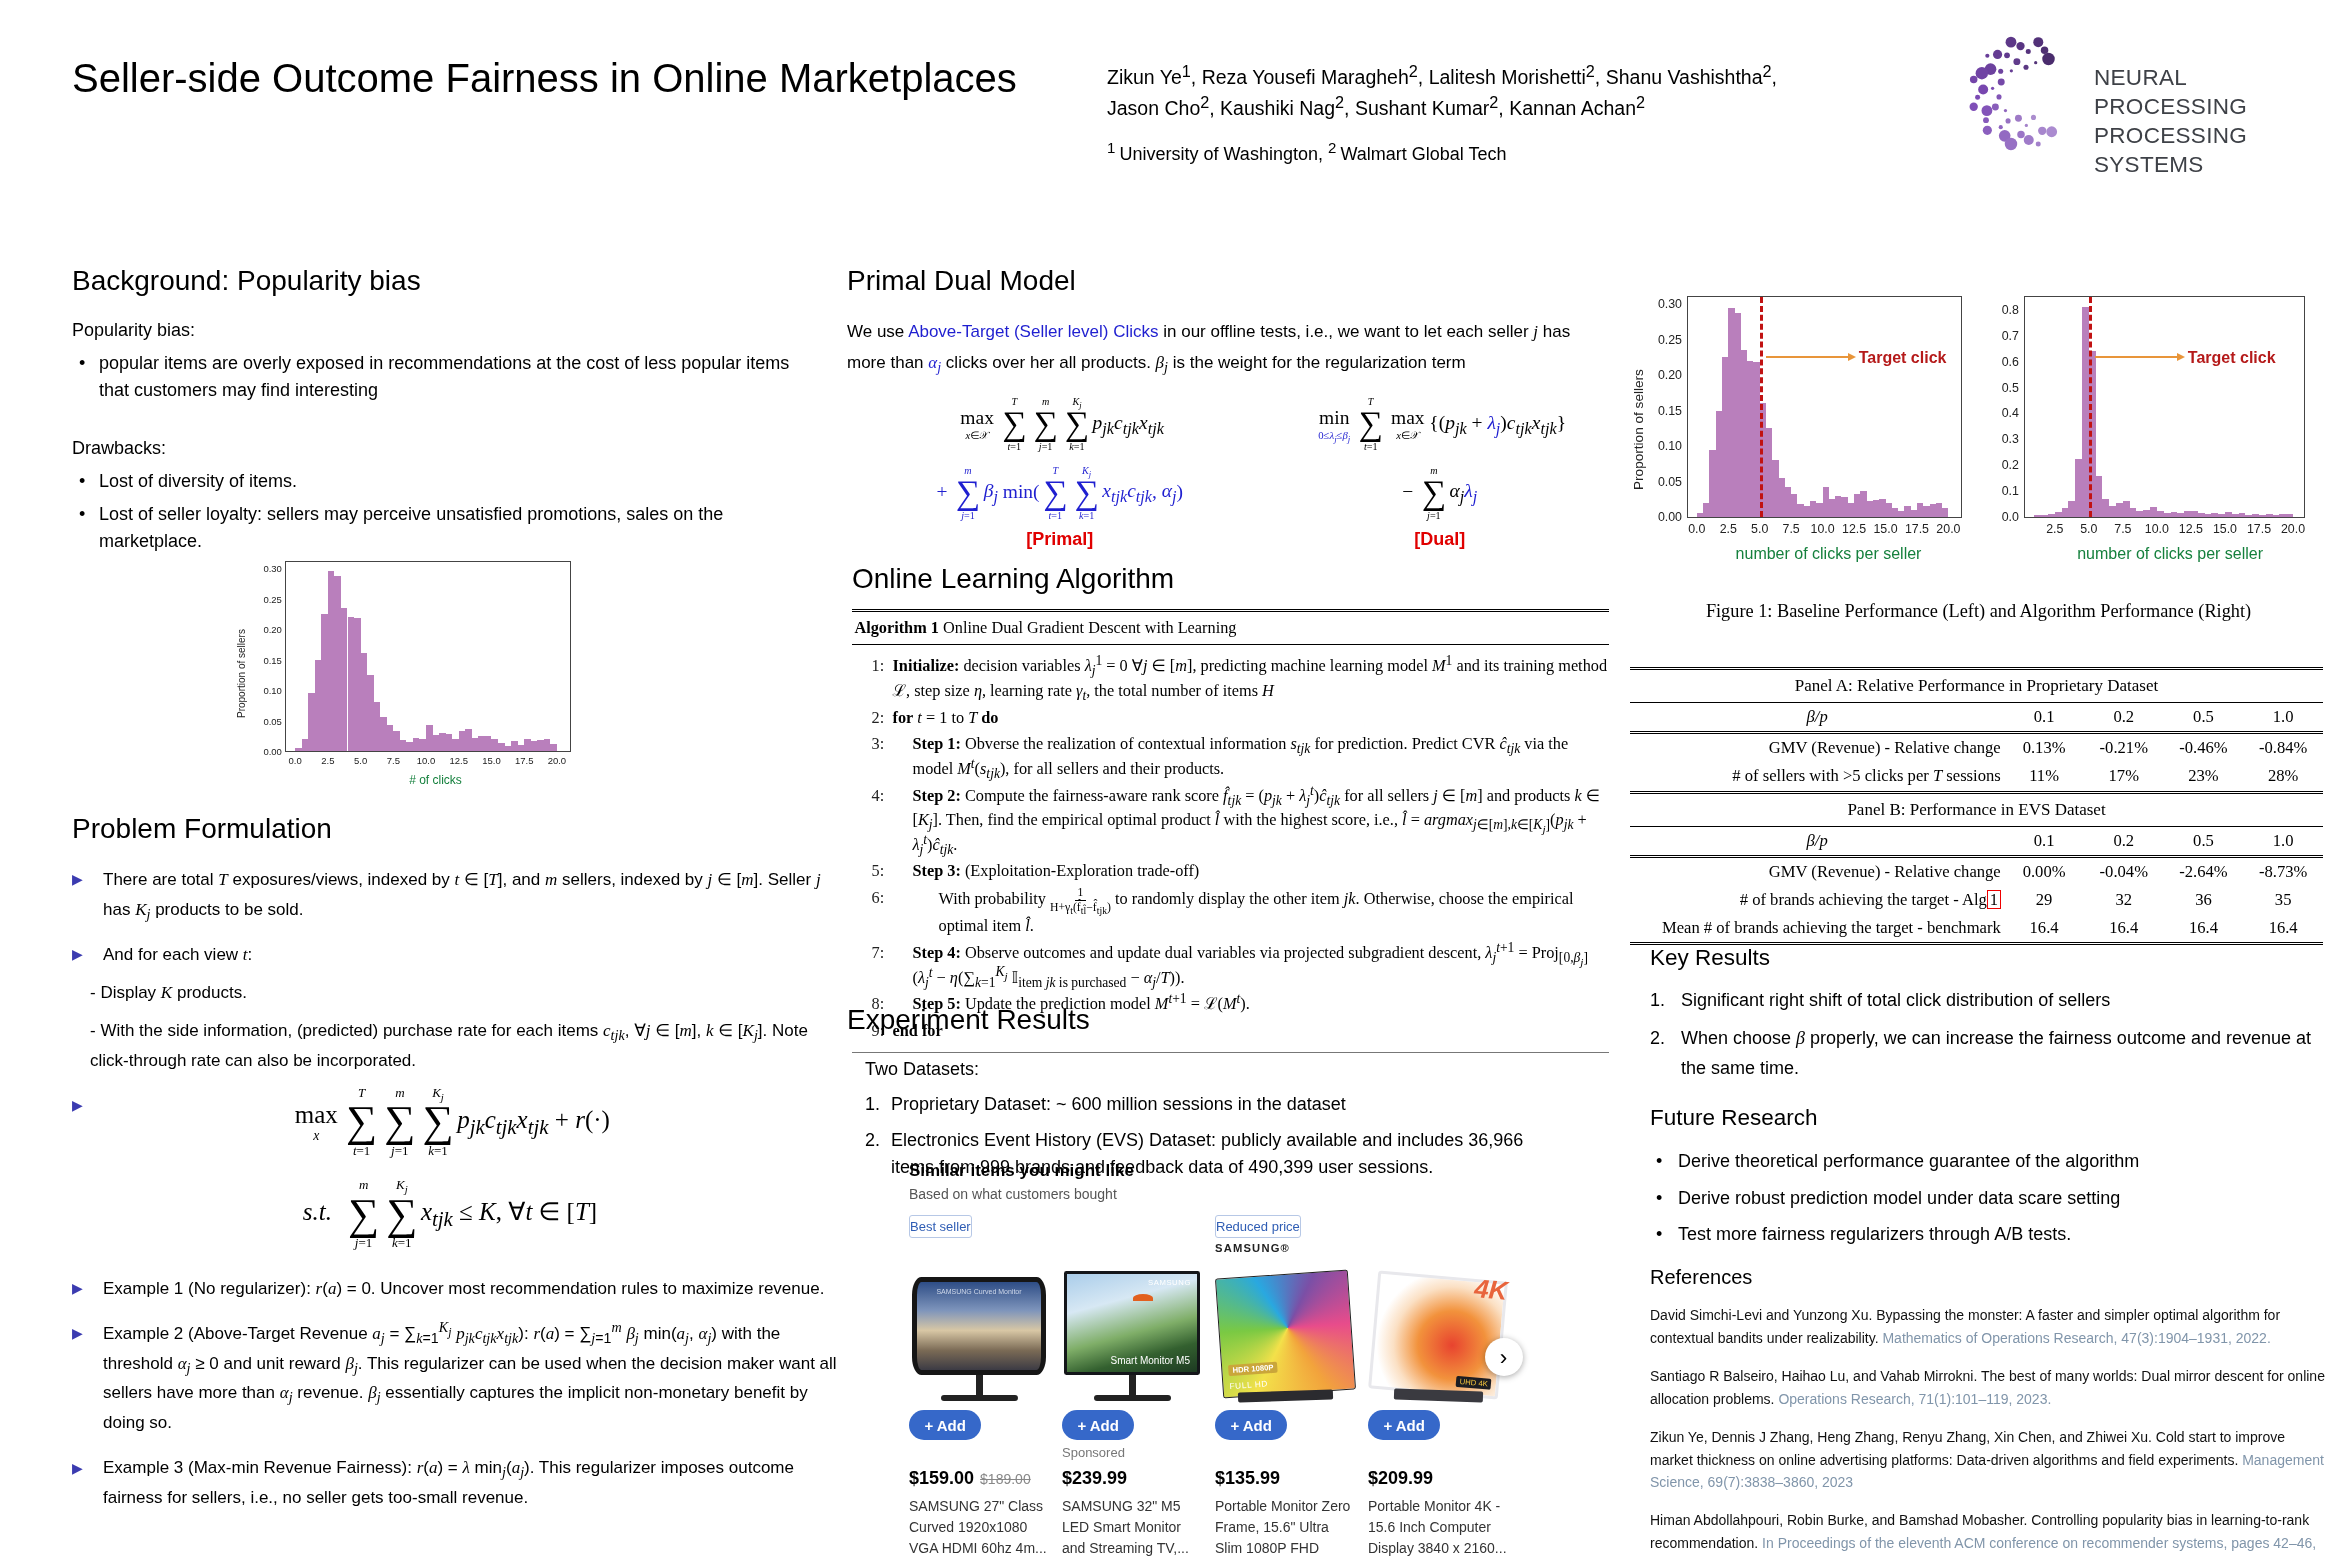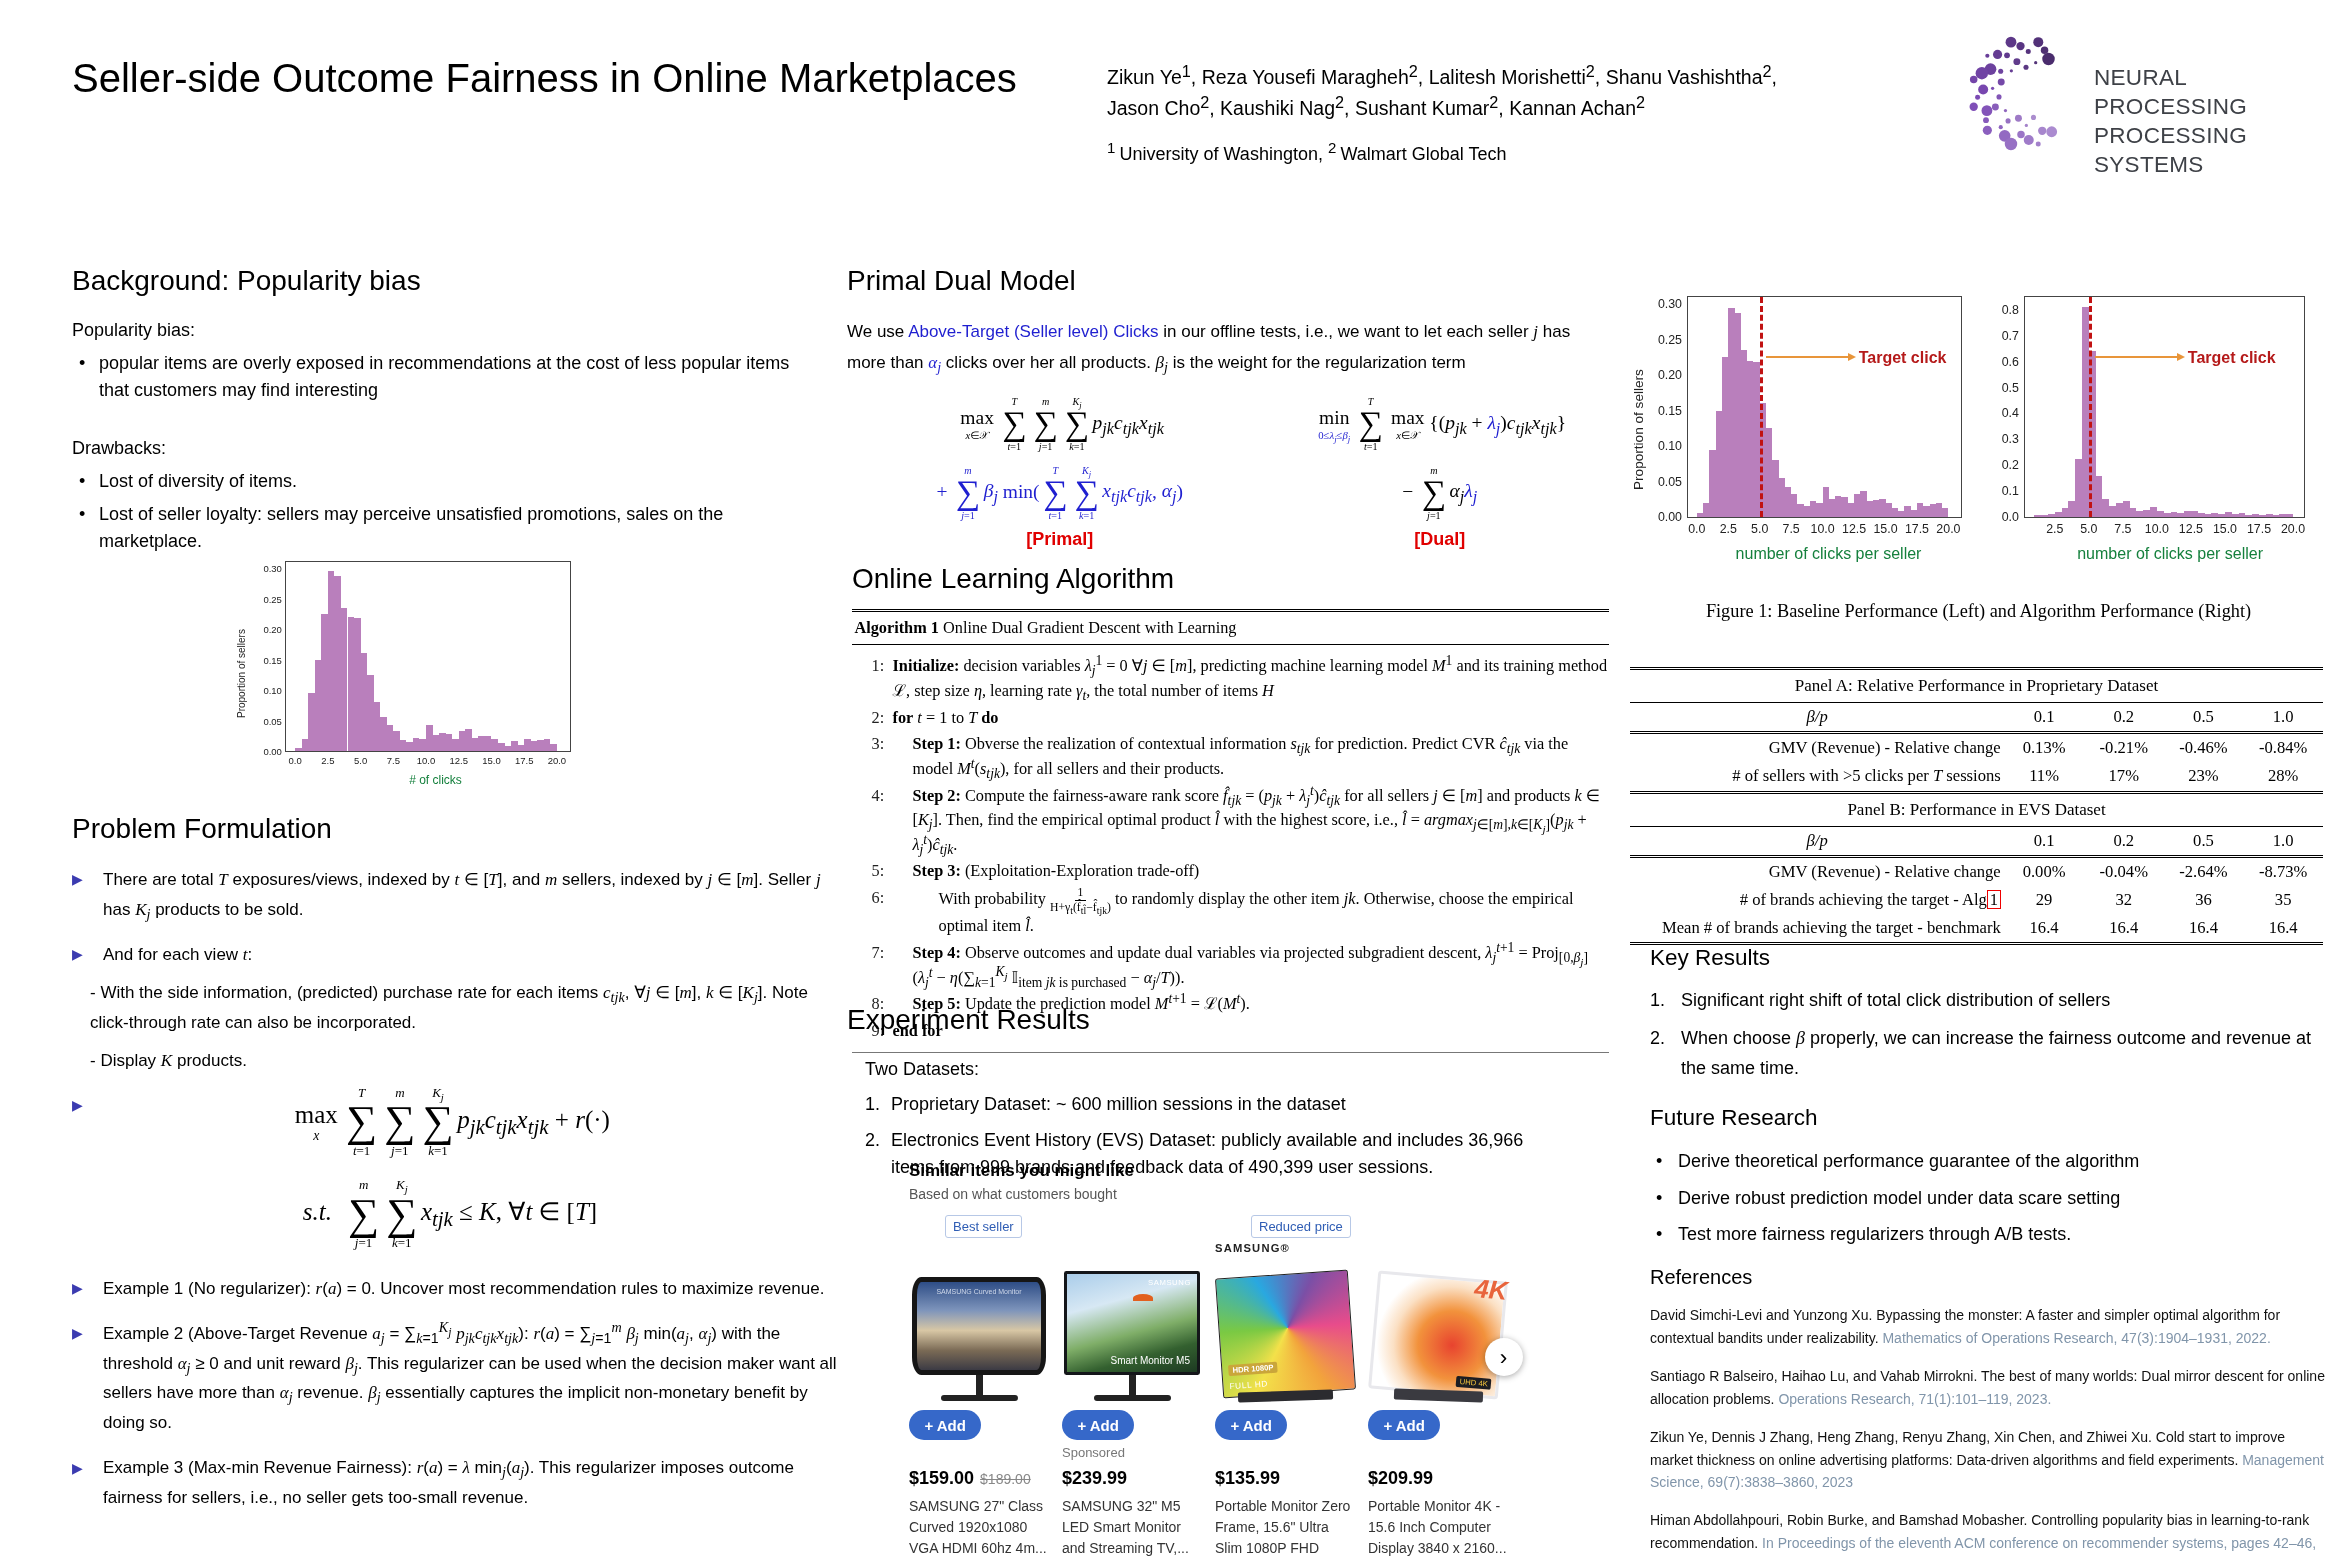--- a/index.html
+++ b/index.html
@@ -89,21 +89,21 @@
   .ref{font-size:14px;line-height:1.62;margin-top:15.4px;color:#111;}
   .refgray{color:#8095aa;}
 
   
   .widget{position:absolute;left:909px;top:1161px;width:603px;}
   .wtitle{font-size:17px;font-weight:bold;}
   .wsub{font-size:14px;color:#555;margin-top:4.7px;}
   .cards{display:flex;gap:13px;margin-top:13px;}
   .card{width:140px;flex:none;position:relative;}
   .badgerow{height:27px;}
-  .badge{display:inline-block;border:0.9px solid #b7c8e6;border-radius:3px;color:#2f5db4;font-size:13px;padding:3px 7px;background:#fff;margin-left:36px;}
+  .badge{display:inline-block;border:0.9px solid #b7c8e6;border-radius:3px;color:#2f5db4;font-size:13px;padding:3px 0;background:#fff;}
   .brandrow{height:20px;font-size:11.2px;font-weight:bold;letter-spacing:1.2px;color:#222;}
   .imgwrap{height:139px;position:relative;display:flex;align-items:flex-end;justify-content:center;}
   .addbtn{margin-top:9.5px;border:none;background:#3668c9;color:#fff;font-size:15px;font-weight:bold;
           border-radius:16.6px;padding:6.5px 15.4px;cursor:pointer;font-family:"Liberation Sans",sans-serif;}
   .sprow{height:20px;font-size:13px;color:#777;margin-top:4.7px;}
   .price{font-size:18px;font-weight:bold;margin-top:3.5px;}
   .oldprice{font-size:14px;font-weight:normal;color:#888;text-decoration:line-through;margin-left:6px;}
   .pname{font-size:14px;color:#333;line-height:1.5;margin-top:7px;height:64px;overflow:hidden;}
   .nextbtn{position:absolute;right:-10.6px;top:177px;width:38px;height:38px;border-radius:50%;background:#fff;
            box-shadow:0 1.2px 6px rgba(0,0,0,.35);border:none;font-size:22.5px;line-height:35px;cursor:pointer;}
@@ -264,22 +264,22 @@
           <span class="xtick" style="left: 95.3917%;">20.0</span>
         </div>
       <div class="xlab"># of clicks</div>
     </div>
   </div>
 
   <div style="position:absolute;left:72px;top:813px;width:769px;">
     <h2 class="sechead">Problem Formulation</h2>
     <div class="tri">There are total <i>T</i> exposures/views, indexed by <i>t</i> ∈ [<i>T</i>], and <i>m</i> sellers, indexed by <i>j</i> ∈ [<i>m</i>]. Seller <i>j</i> has <i>K<sub>j</sub></i> products to be sold.</div>
     <div class="tri">And for each view <i>t</i>:</div>
+    <div class="dash" style="font-size:17px;line-height:1.75;">- Display <i>K</i> products.</div>
     <div class="dash" style="font-size:17px;line-height:1.75;">- With the side information, (predicted) purchase rate for each items <i>c<sub>tjk</sub></i>, ∀<i>j</i> ∈ [<i>m</i>], <i>k</i> ∈ [<i>K<sub>j</sub></i>]. Note click-through rate can also be incorporated.</div>
-    <div class="dash" style="font-size:17px;line-height:1.75;">- Display <i>K</i> products.</div>
     <div class="tri"></div>
   </div>
 
   <div style="position:absolute;left:154px;top:1086px;width:592px;text-align:center;">
     <div class="bigmath"><span class="unop">
           <span>max</span>
           <span class="unsub"><i>x</i></span>
         </span><span class="sum">
           <span class="lim"><i>T</i></span>
           <span class="sig">∑</span>

